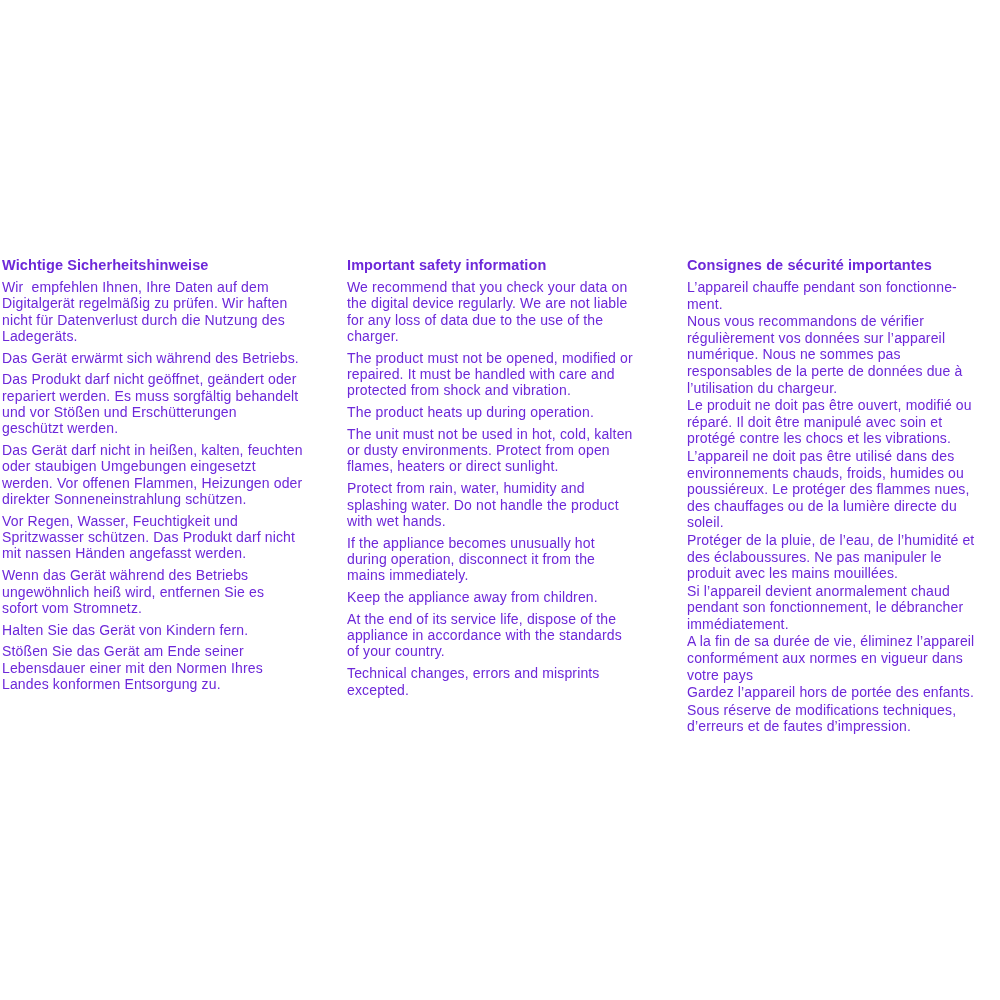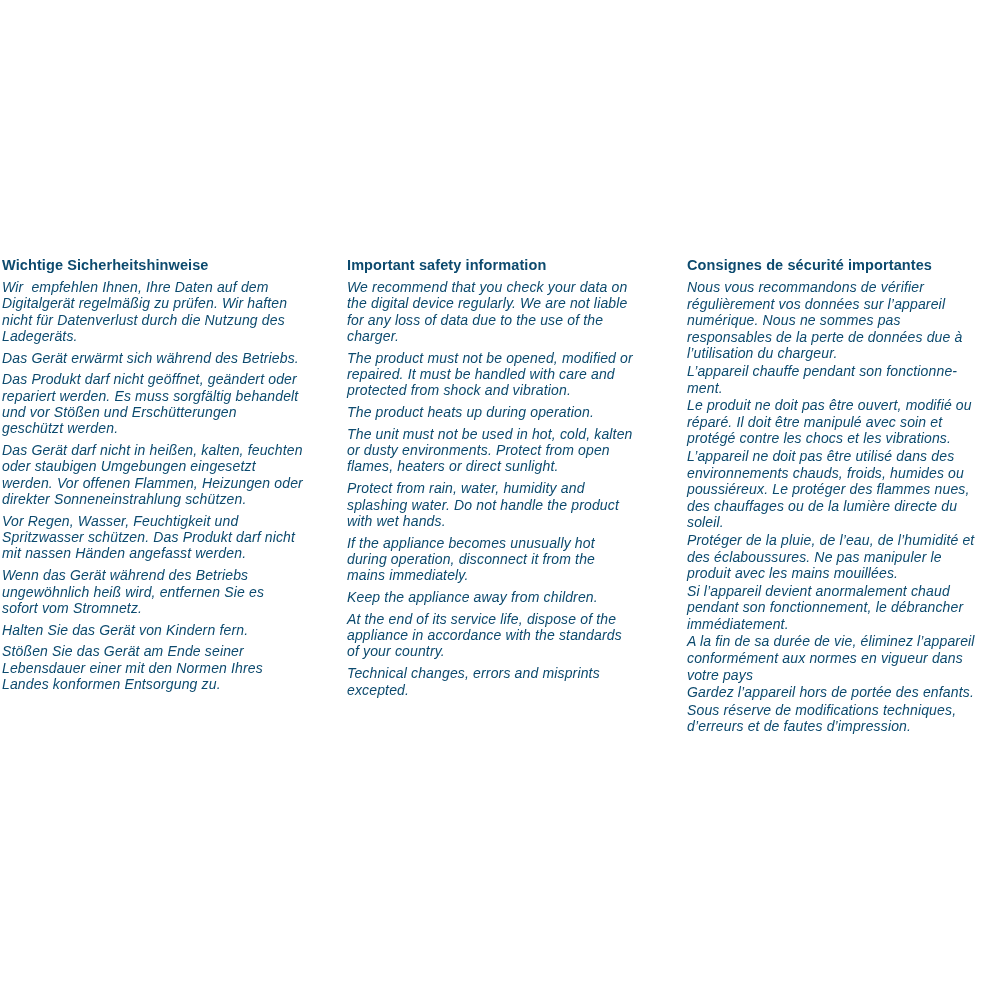--- a/index.html
+++ b/index.html
@@ -7,21 +7,21 @@
     padding: 0;
     background: #ffffff;
   }
   .page {
     position: relative;
     width: 1000px;
     height: 1000px;
     background: #ffffff;
     overflow: hidden;
     font-family: "Liberation Sans", sans-serif;
-    color: #0c4a6e;
+    color: #6d28d9;
   }
   .col {
     position: absolute;
     top: 257px;
   }
   .col-de { left: 2px;   width: 342px; }
   .col-en { left: 347px; width: 332px; }
   .col-fr { left: 687px; width: 311px; }
   .col h2 {
     font-size: 14.5px;
@@ -30,21 +30,20 @@
     margin: 0 0 6px 0;
     letter-spacing: 0.1px;
     white-space: pre;
   }
   .col p {
     font-size: 14px;
     line-height: 16.3px;
     margin: 0 0 5.5px 0;
     letter-spacing: 0.15px;
     white-space: pre;
-    font-style: italic;
   }
   .col-fr p {
     line-height: 16.6px;
     margin-bottom: 1px;
   }
 </style>
 </head>
 <body>
 
 <div class="page">
@@ -98,27 +97,27 @@
     <p>Keep the appliance away from children.</p>
     <p>At the end of its service life, dispose of the
 appliance in accordance with the standards
 of your country.</p>
     <p>Technical changes, errors and misprints
 excepted.</p>
   </div>
 
   <div class="col col-fr">
     <h2>Consignes de sécurité importantes</h2>
+    <p>L’appareil chauffe pendant son fonctionne-
+ment.</p>
     <p>Nous vous recommandons de vérifier
 régulièrement vos données sur l’appareil
 numérique. Nous ne sommes pas
 responsables de la perte de données due à
 l’utilisation du chargeur.</p>
-    <p>L’appareil chauffe pendant son fonctionne-
-ment.</p>
     <p>Le produit ne doit pas être ouvert, modifié ou
 réparé. Il doit être manipulé avec soin et
 protégé contre les chocs et les vibrations.</p>
     <p>L’appareil ne doit pas être utilisé dans des
 environnements chauds, froids, humides ou
 poussiéreux. Le protéger des flammes nues,
 des chauffages ou de la lumière directe du
 soleil.</p>
     <p>Protéger de la pluie, de l’eau, de l’humidité et
 des éclaboussures. Ne pas manipuler le

